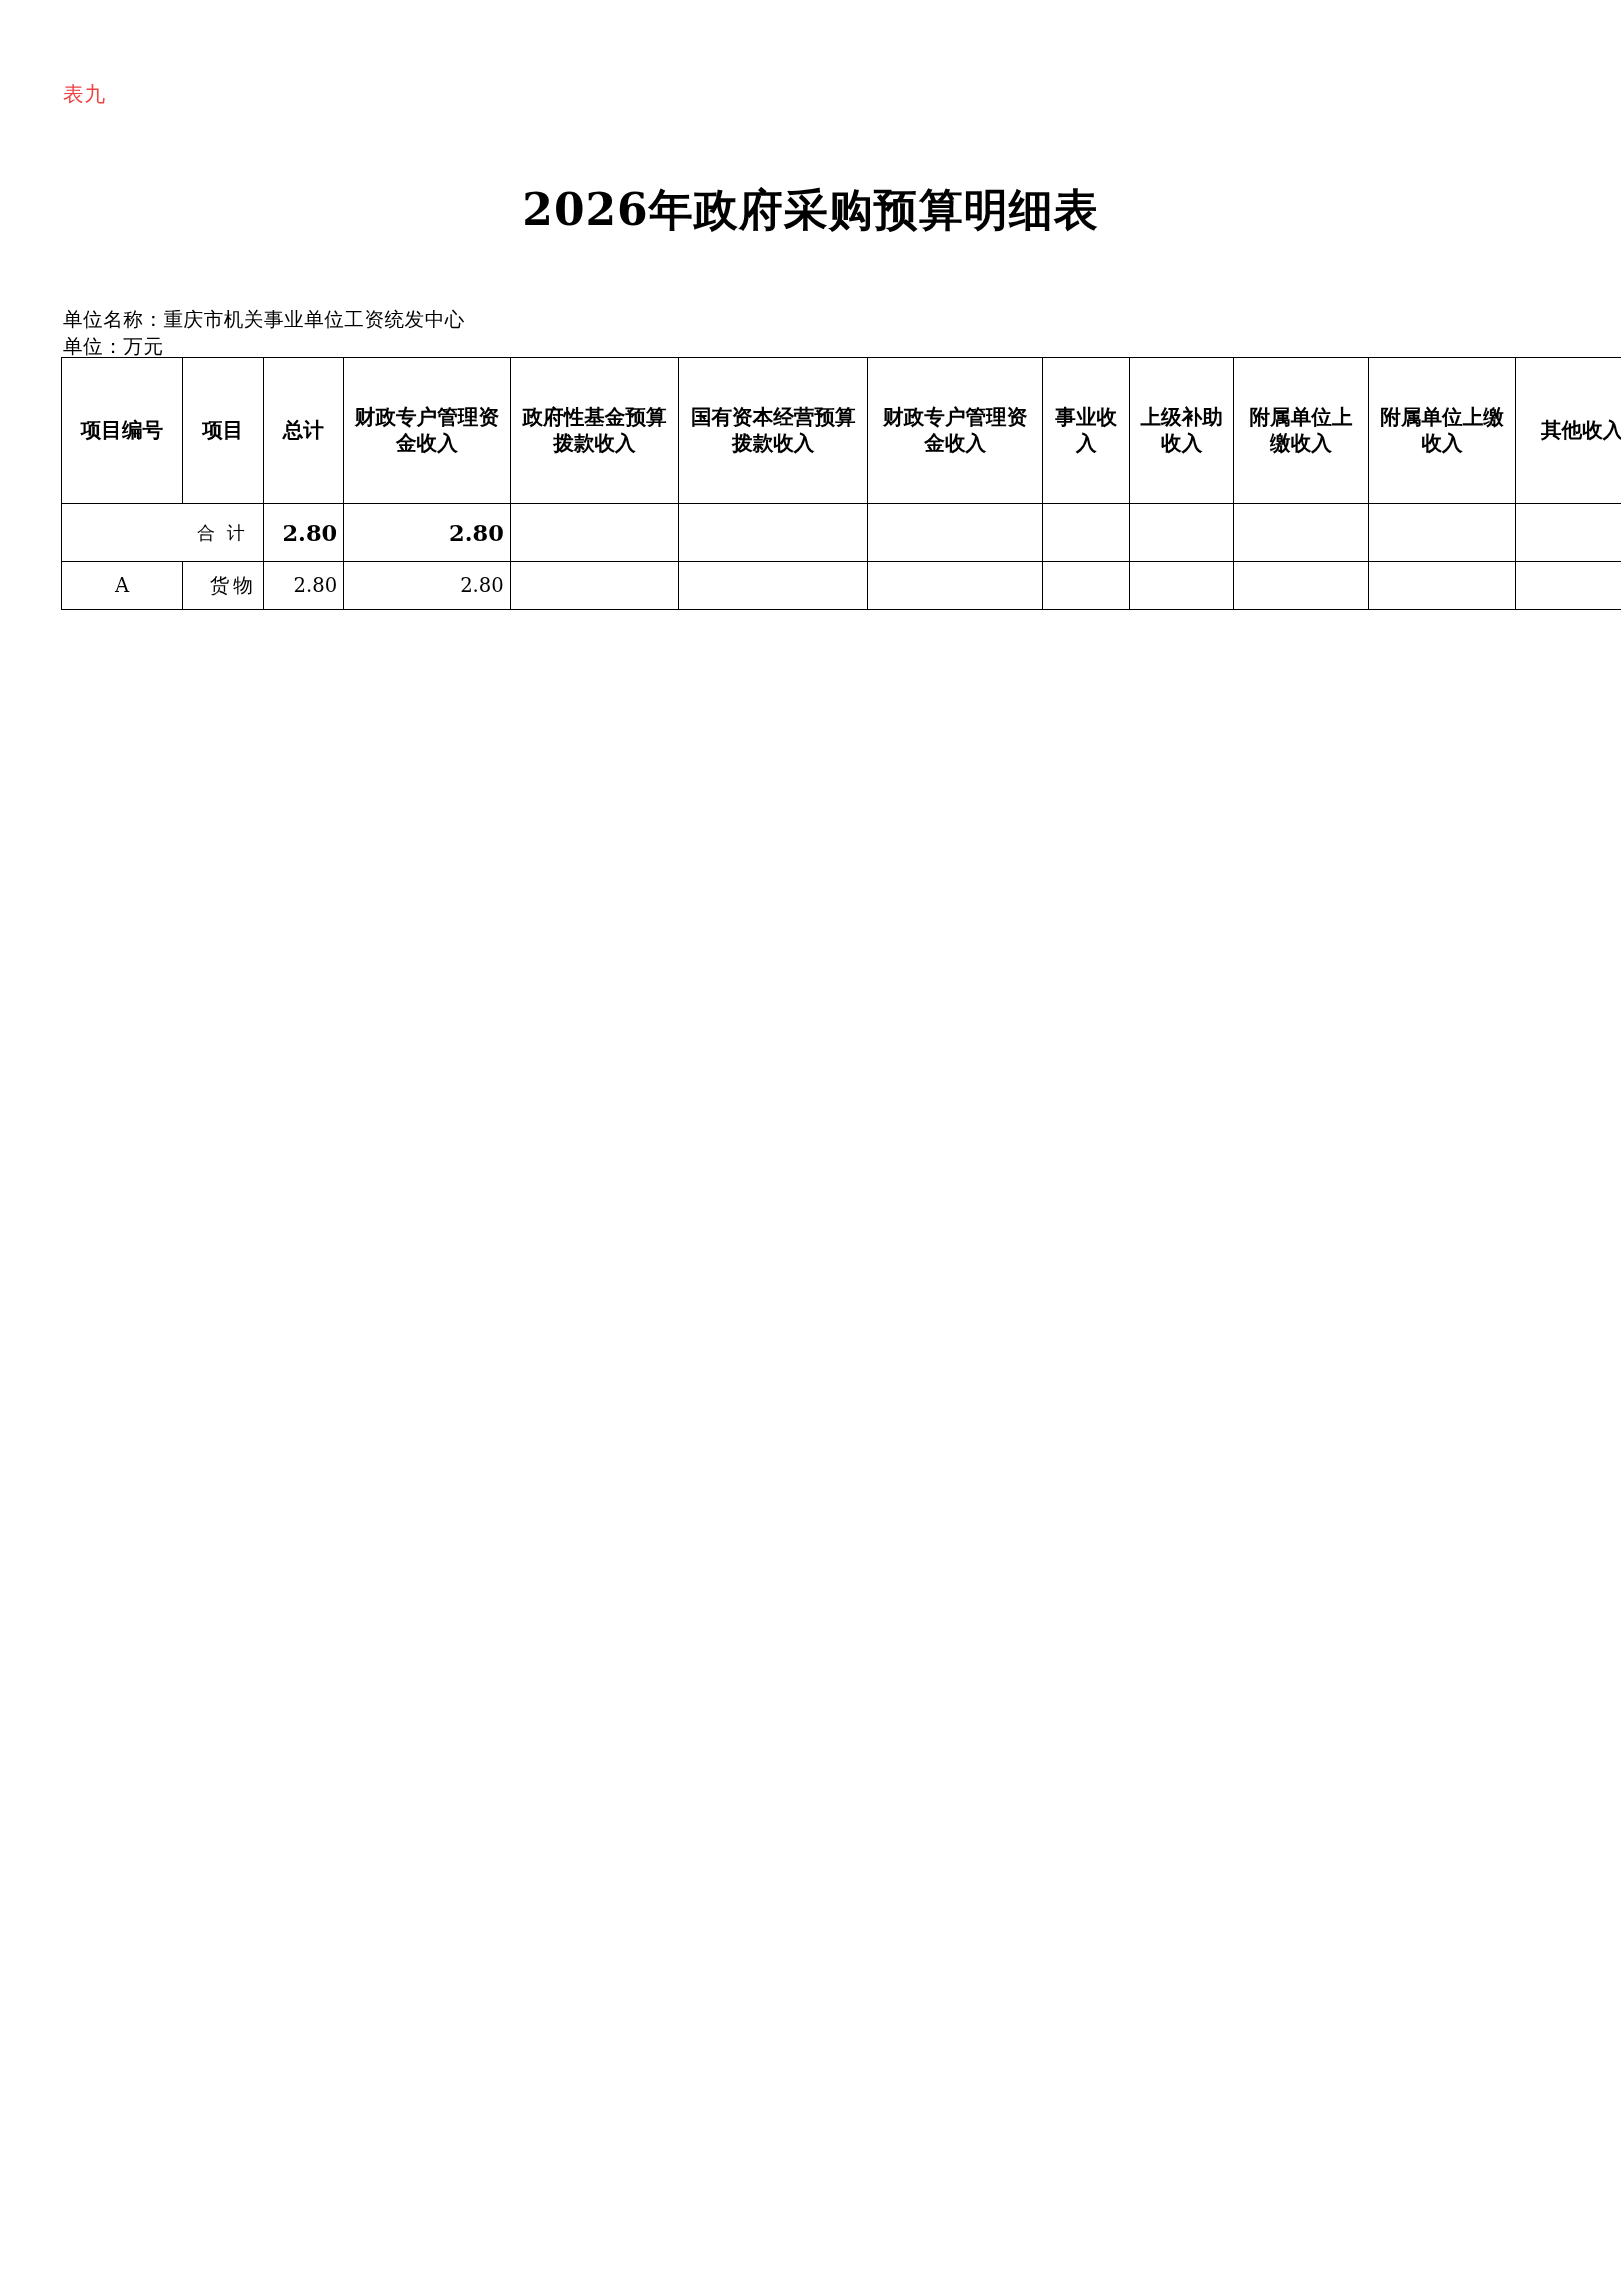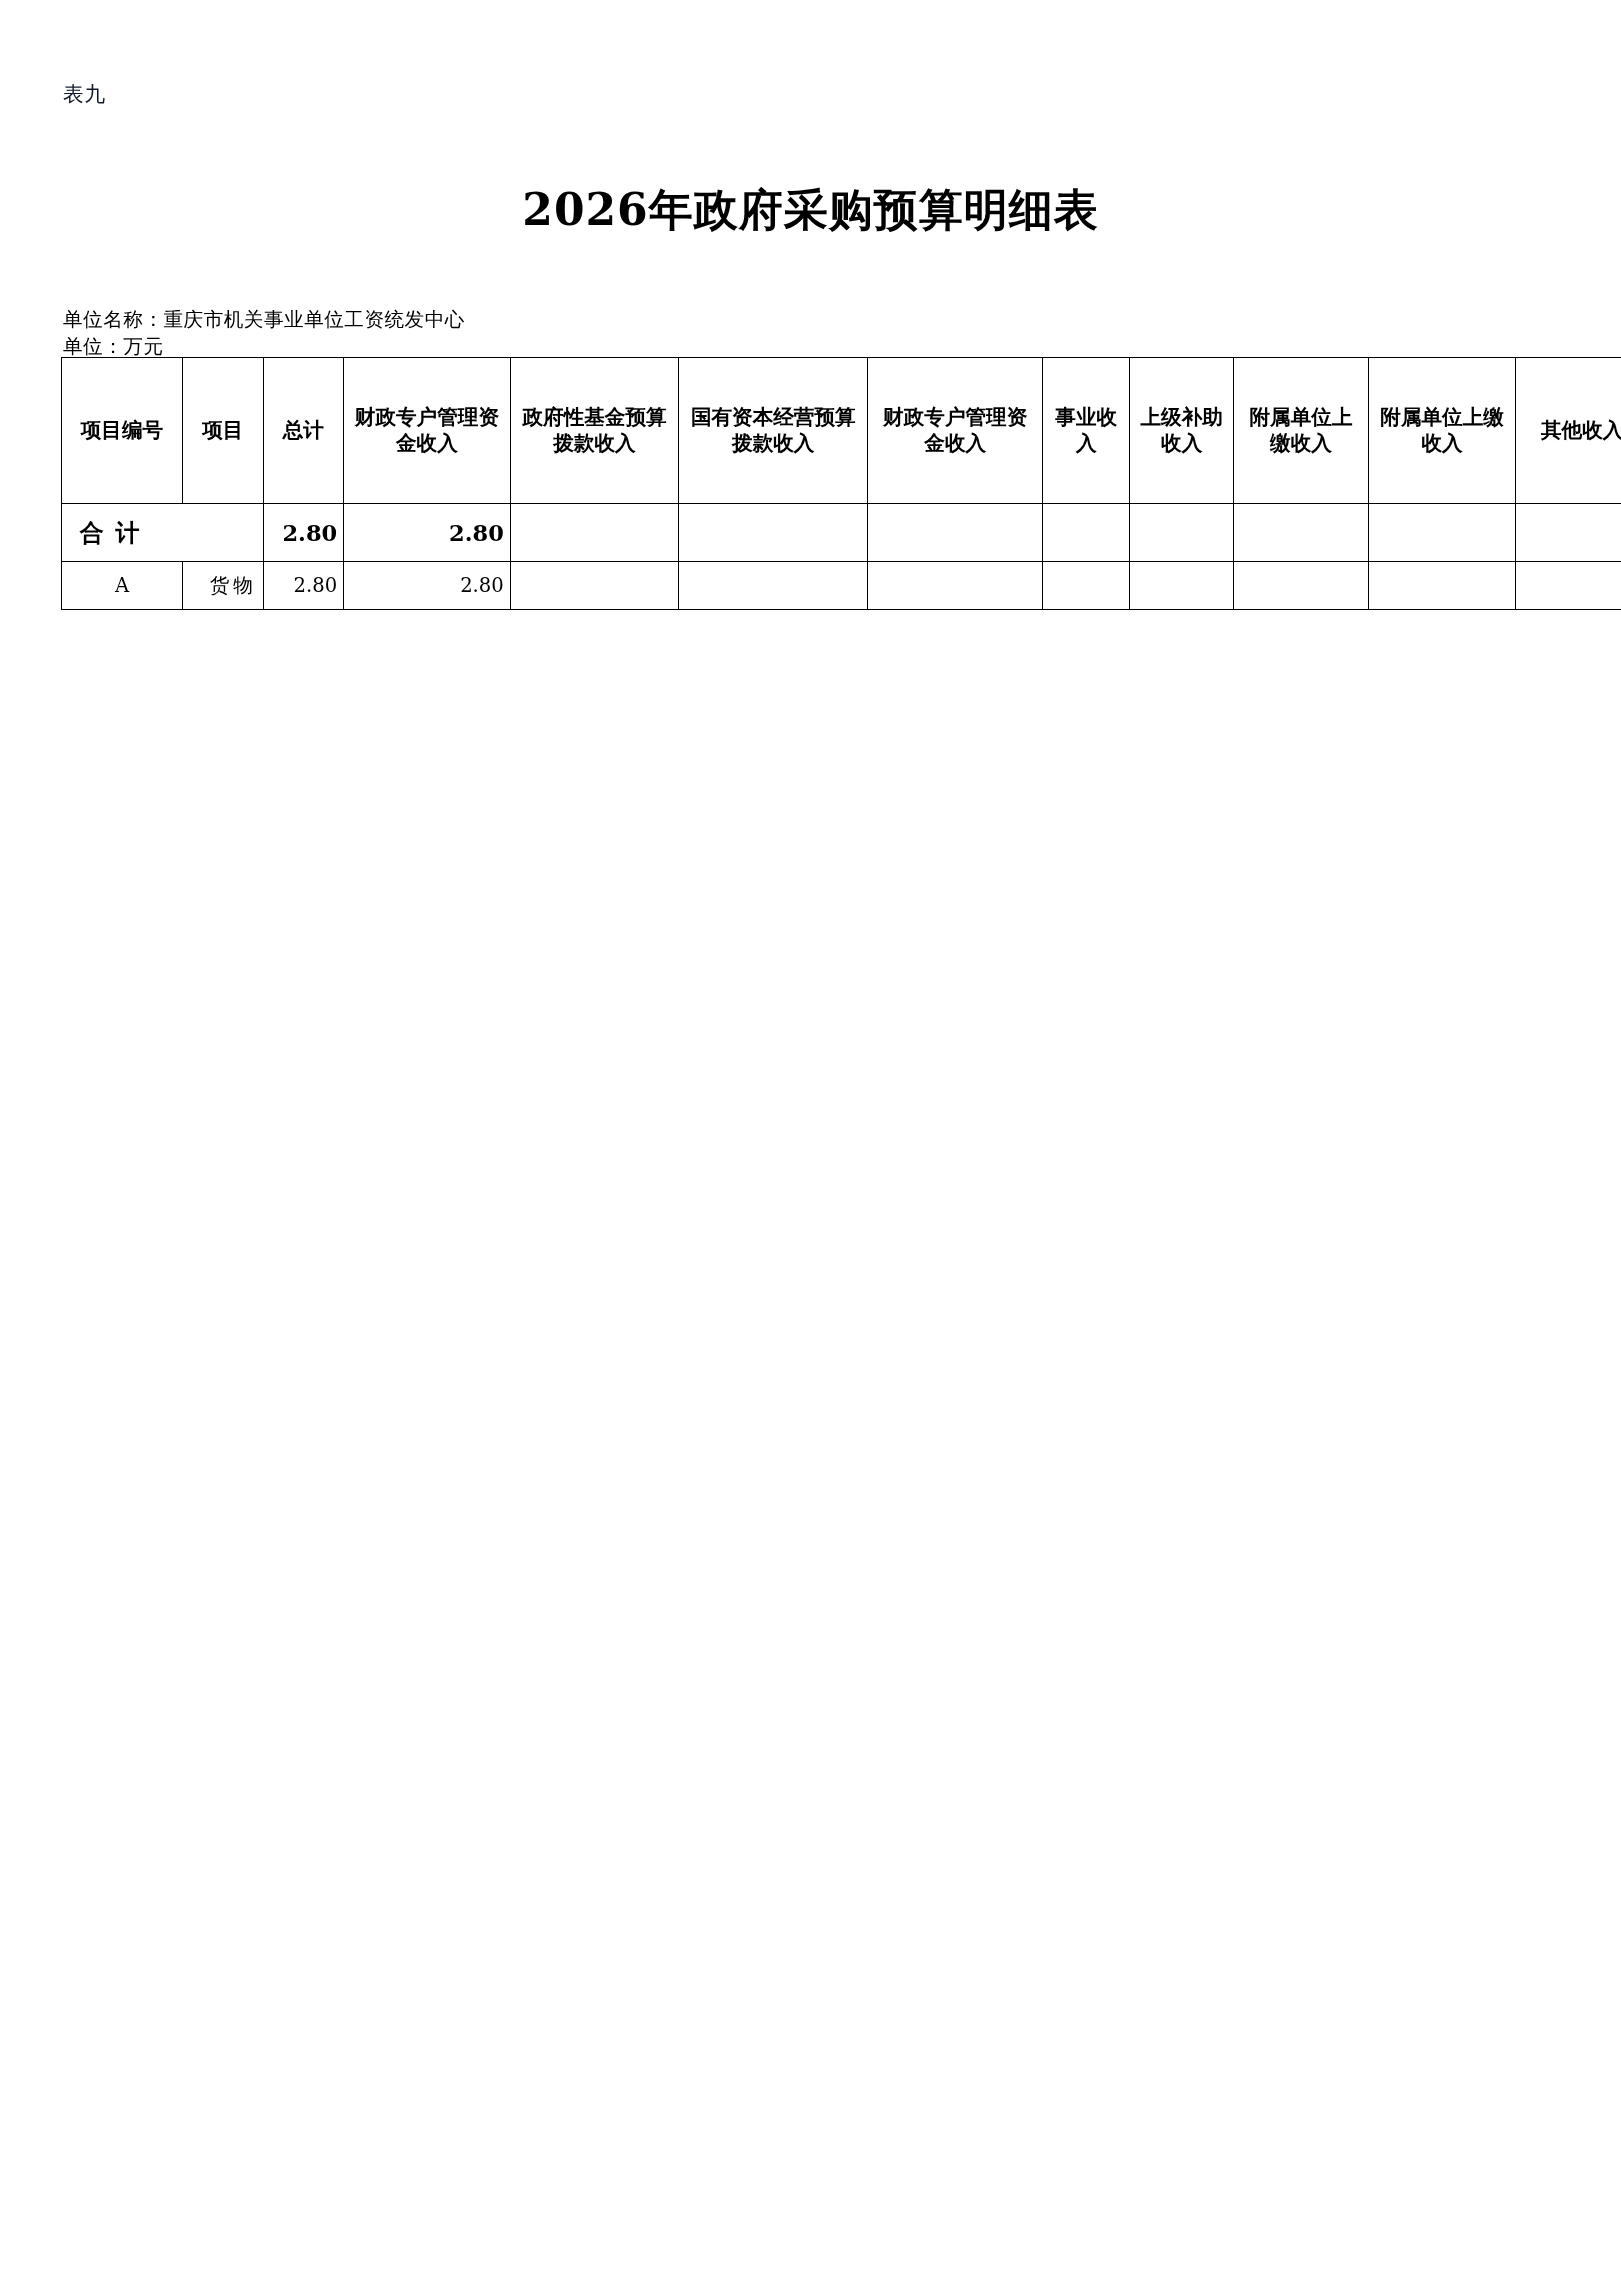--- a/index.html
+++ b/index.html
@@ -21,21 +21,21 @@
     height: 2293px;
     box-sizing: border-box;
   }
   .sheet-label {
     position: absolute;
     left: 63px;
     top: 80px;
     font-family: "DejaVu Sans", "Liberation Sans", sans-serif;
     font-size: 20.6px;
     letter-spacing: 1px;
-    color: #0f172a;
+    color: #ef4444;
   }
   .doc-title {
     position: absolute;
     left: 0;
     right: 0;
     top: 181px;
     text-align: center;
     font-family: "DejaVu Serif", "Liberation Serif", serif;
     font-size: 44px;
     font-weight: bold;
@@ -79,23 +79,23 @@
     font-size: 20.6px;
     font-weight: bold;
     line-height: 1.22;
     text-align: center;
   }
   table.budget thead th.narrow-head {
     font-size: 20.6px;
   }
   td.total-label {
     height: 57px;
-    text-align: left;
-    font-size: 24px;
-    font-weight: bold;
+    text-align: right;
+    font-size: 18px;
+    font-weight: normal;
     letter-spacing: 11.8px;
     text-indent: 11.8px;
   }
   td.total-num {
     height: 57px;
     text-align: right;
     font-size: 22.5px;
     font-weight: bold;
     padding-right: 9.8px;
   }

